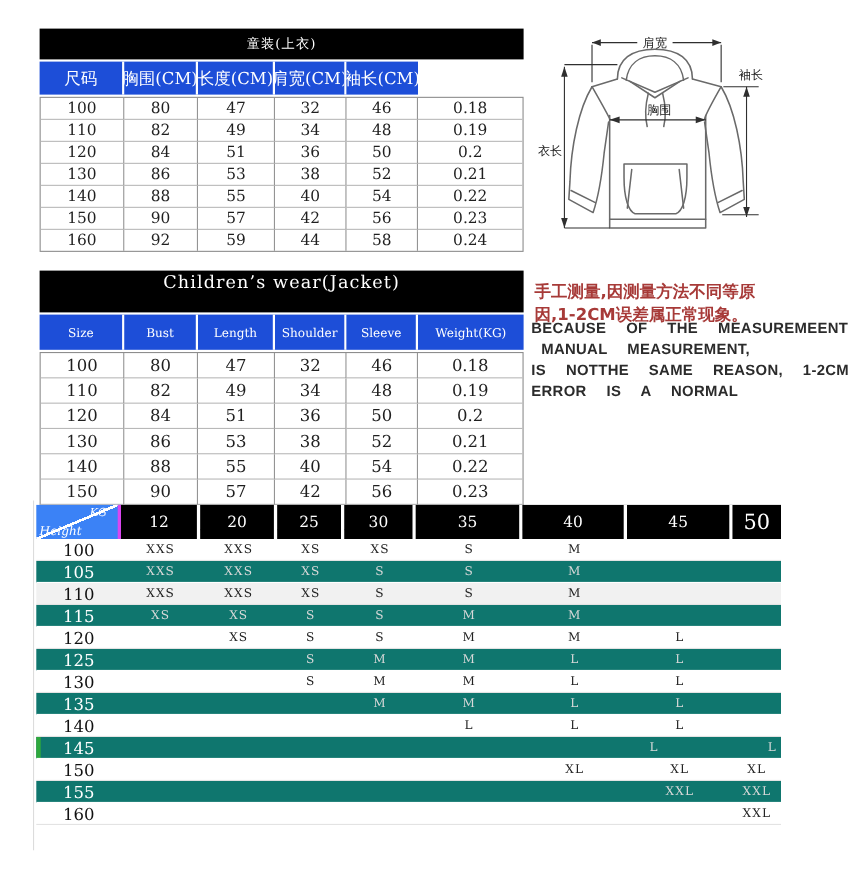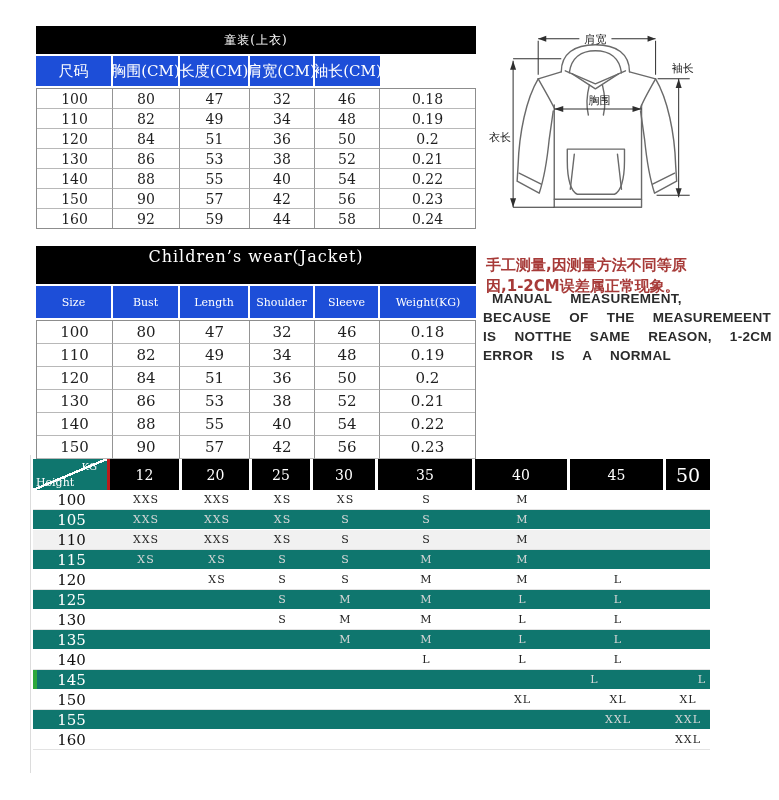--- a/index.html
+++ b/index.html
@@ -54,21 +54,21 @@
 
   
   .matrix{left:33px;top:459px;width:677px;}
   .mx-header,.mx-row{display:grid;grid-template-columns:77px 72px 70px 61px 65px 97px 95px 96px 44px;}
   .mx-header{height:31px;}
   .mx-th{
     background:#000;color:#fff;border-right:3px solid #fff;
     display:flex;align-items:center;justify-content:center;font-size:14px;
   }
   .mx-th:last-child{border-right:none;font-size:19px;}
-  .mx-corner{position:relative;background:#0f766e;border-right:3px solid #b91c1c;}
+  .mx-corner{position:relative;background:#3b82f6;border-right:3px solid #d946ef;font-style:italic;}
   .mx-corner::after{
     content:"";position:absolute;inset:0;
     background:linear-gradient(to bottom right,
       transparent calc(50% - 1.2px), #fff calc(50% - 1.2px),
       #fff calc(50% + 1.2px), transparent calc(50% + 1.2px));
   }
   .mx-kg{position:absolute;top:2px;right:10px;font-size:10px;color:#fff;z-index:1;}
   .mx-height-lbl{position:absolute;bottom:1px;left:3px;font-size:11px;color:#fff;z-index:1;}
   .mx-row{height:20px;box-sizing:border-box;background:#fff;border-bottom:1px solid #e3e3e3;}
   .mx-cell{display:flex;align-items:center;justify-content:center;}
@@ -287,22 +287,22 @@
     <text x="118" y="95" text-anchor="middle">胸围</text>
     <text x="8" y="132" text-anchor="start">衣长</text>
   </g>
 </svg>
 
 <div class="abs note-cn">
   <div>手工测量,因测量方法不同等原</div>
   <div>因,1-2CM误差属正常现象。</div>
 </div>
 <div class="abs note-en">
+    <div class="en-line">BECAUSE  OF  THE  MEASUREMEENT</div>
     <div class="en-line"> MANUAL  MEASUREMENT,</div>
-    <div class="en-line">BECAUSE  OF  THE  MEASUREMEENT</div>
     <div class="en-line">IS  NOTTHE  SAME  REASON,  1-2CM</div>
     <div class="en-line">ERROR  IS  A  NORMAL</div>
   </div>
 
 <div class="abs sheet-edge"></div>
 
 <section class="abs matrix">
   <div class="mx-header">
     <div class="mx-corner">
       <span class="mx-kg">KG</span>

